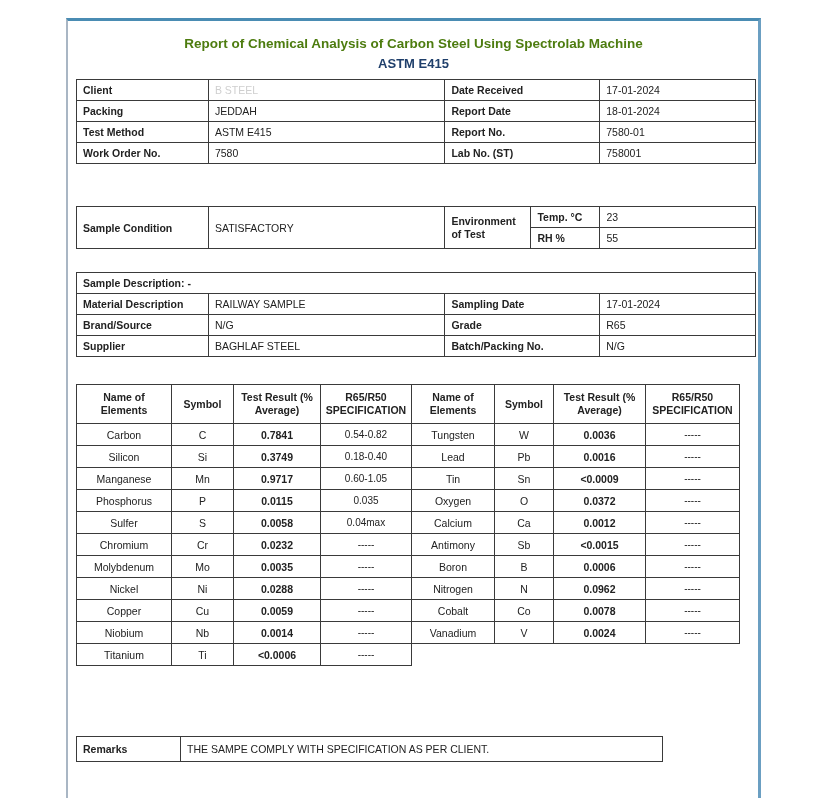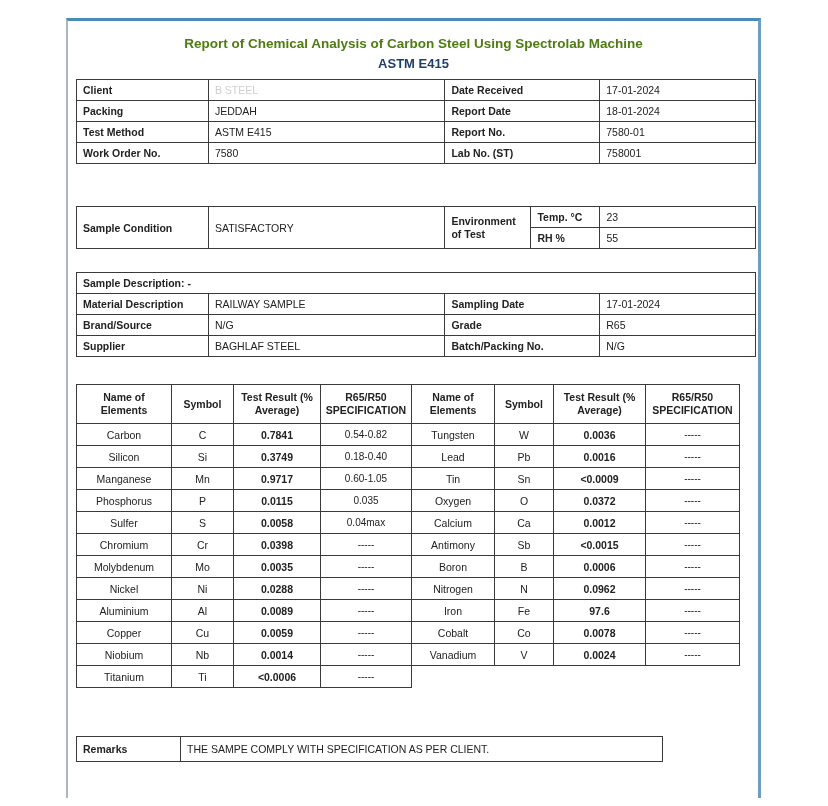--- a/index.html
+++ b/index.html
@@ -220,21 +220,21 @@
         <td class="res">0.0058</td>
         <td class="sp">0.04max</td>
         <td>Calcium</td>
         <td>Ca</td>
         <td class="res">0.0012</td>
         <td class="sp">-----</td>
       </tr>
       <tr>
         <td>Chromium</td>
         <td>Cr</td>
-        <td class="res">0.0398</td>
+        <td class="res">0.0232</td>
         <td class="sp">-----</td>
         <td>Antimony</td>
         <td>Sb</td>
         <td class="res">&lt;0.0015</td>
         <td class="sp">-----</td>
       </tr>
       <tr>
         <td>Molybdenum</td>
         <td>Mo</td>
         <td class="res">0.0035</td>
@@ -245,30 +245,20 @@
         <td class="sp">-----</td>
       </tr>
       <tr>
         <td>Nickel</td>
         <td>Ni</td>
         <td class="res">0.0288</td>
         <td class="sp">-----</td>
         <td>Nitrogen</td>
         <td>N</td>
         <td class="res">0.0962</td>
-        <td class="sp">-----</td>
-      </tr>
-      <tr>
-        <td>Aluminium</td>
-        <td>Al</td>
-        <td class="res">0.0089</td>
-        <td class="sp">-----</td>
-        <td>Iron</td>
-        <td>Fe</td>
-        <td class="res">97.6</td>
         <td class="sp">-----</td>
       </tr>
       <tr>
         <td>Copper</td>
         <td>Cu</td>
         <td class="res">0.0059</td>
         <td class="sp">-----</td>
         <td>Cobalt</td>
         <td>Co</td>
         <td class="res">0.0078</td>

